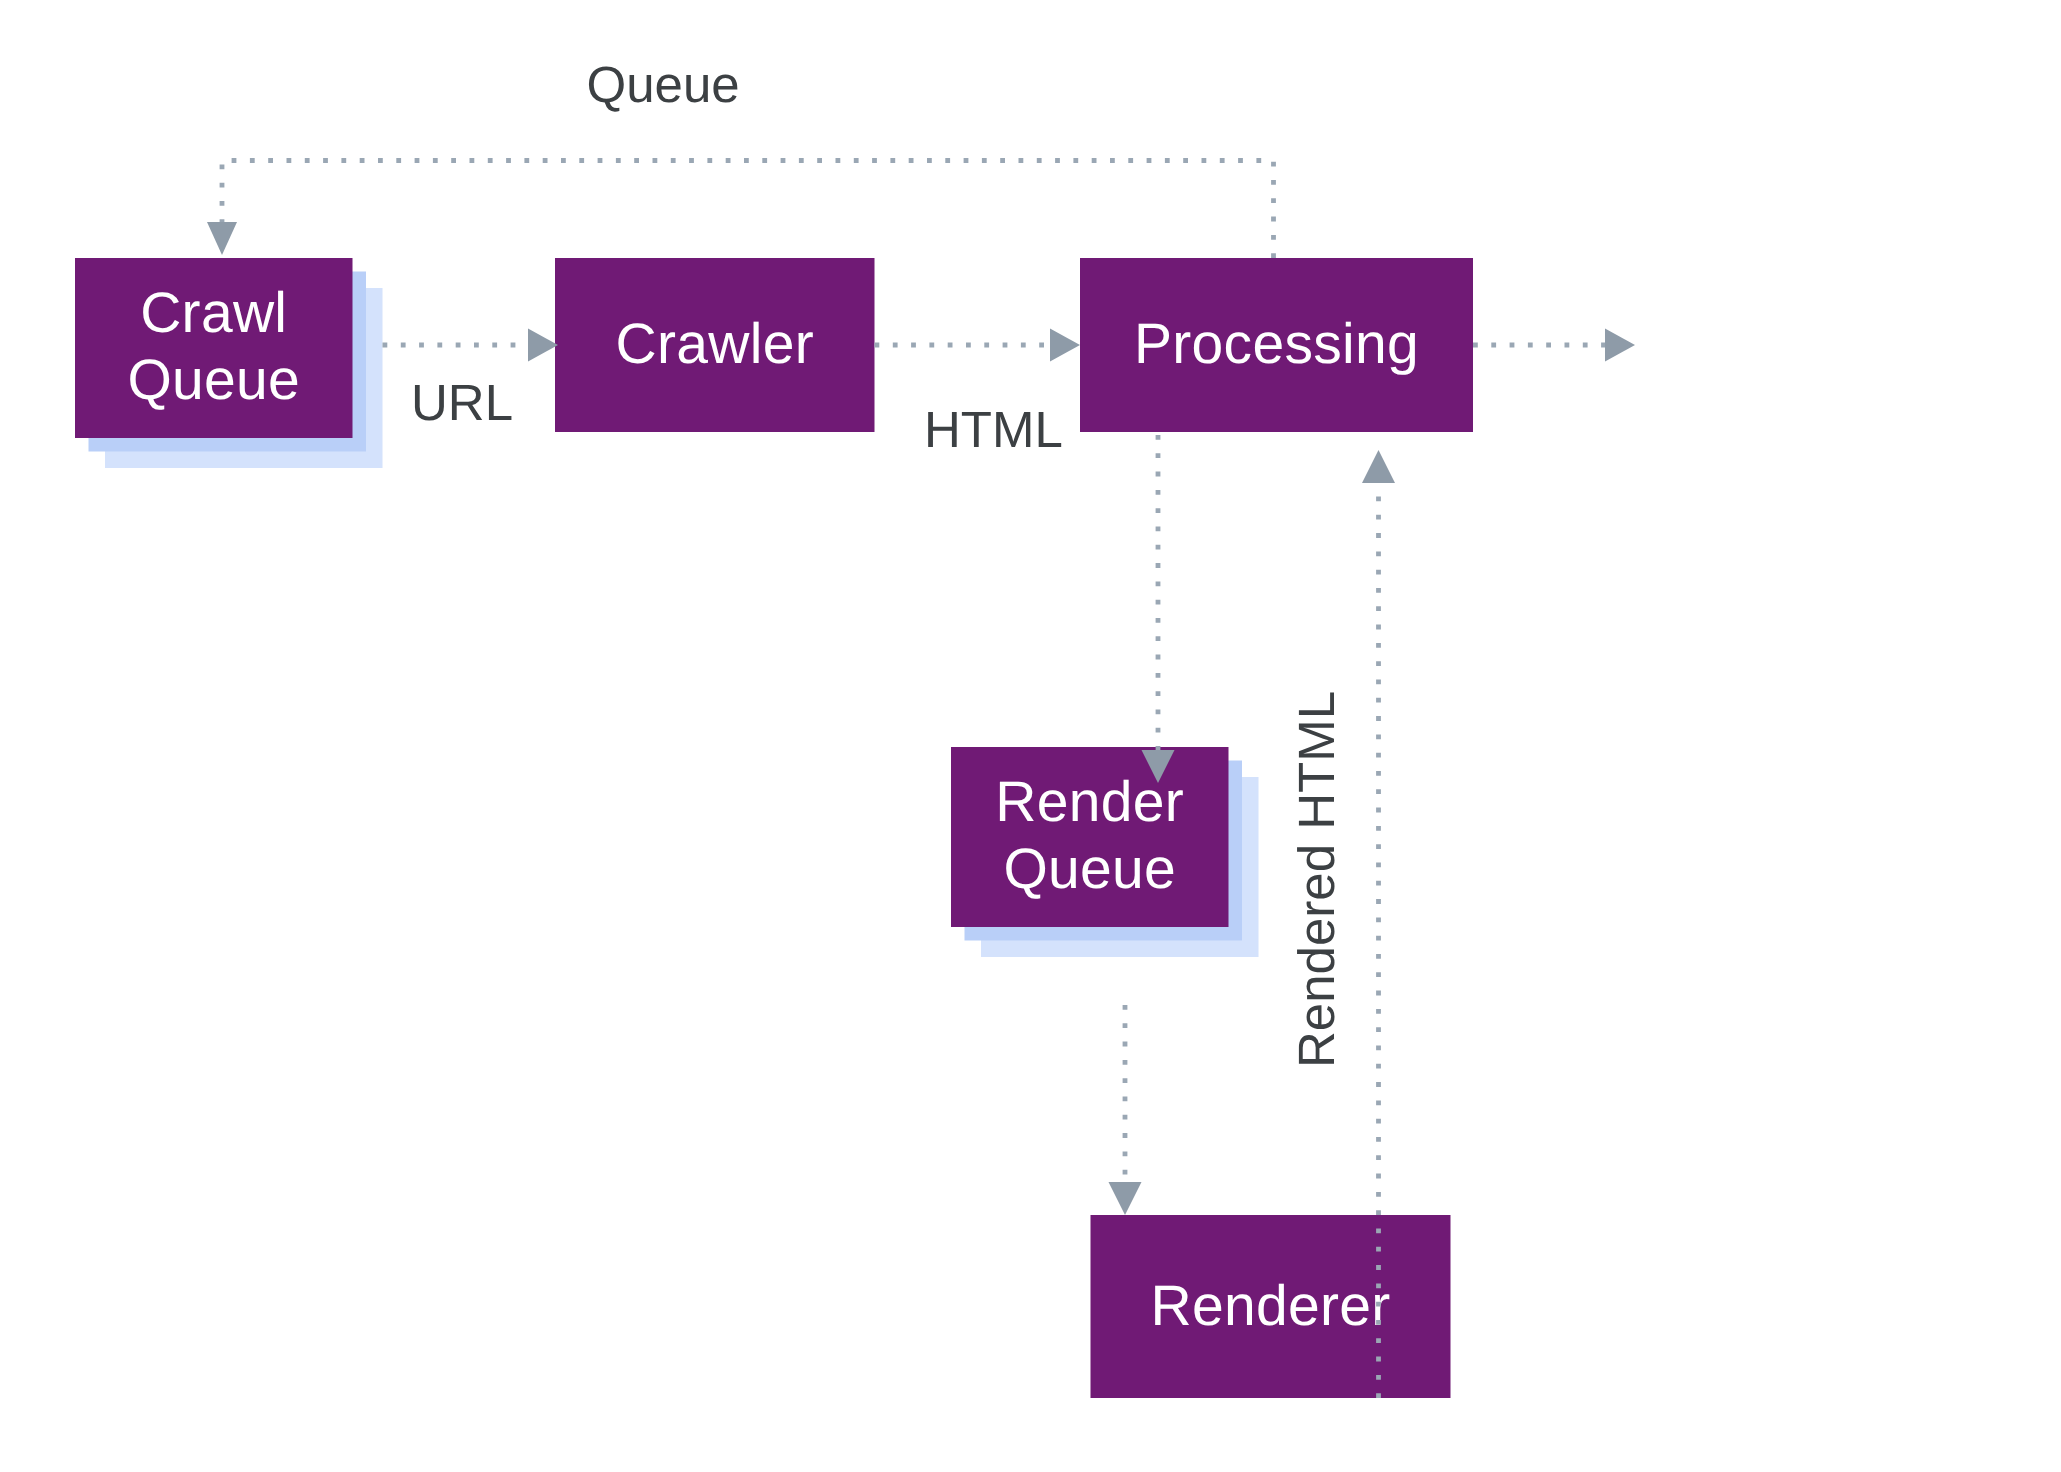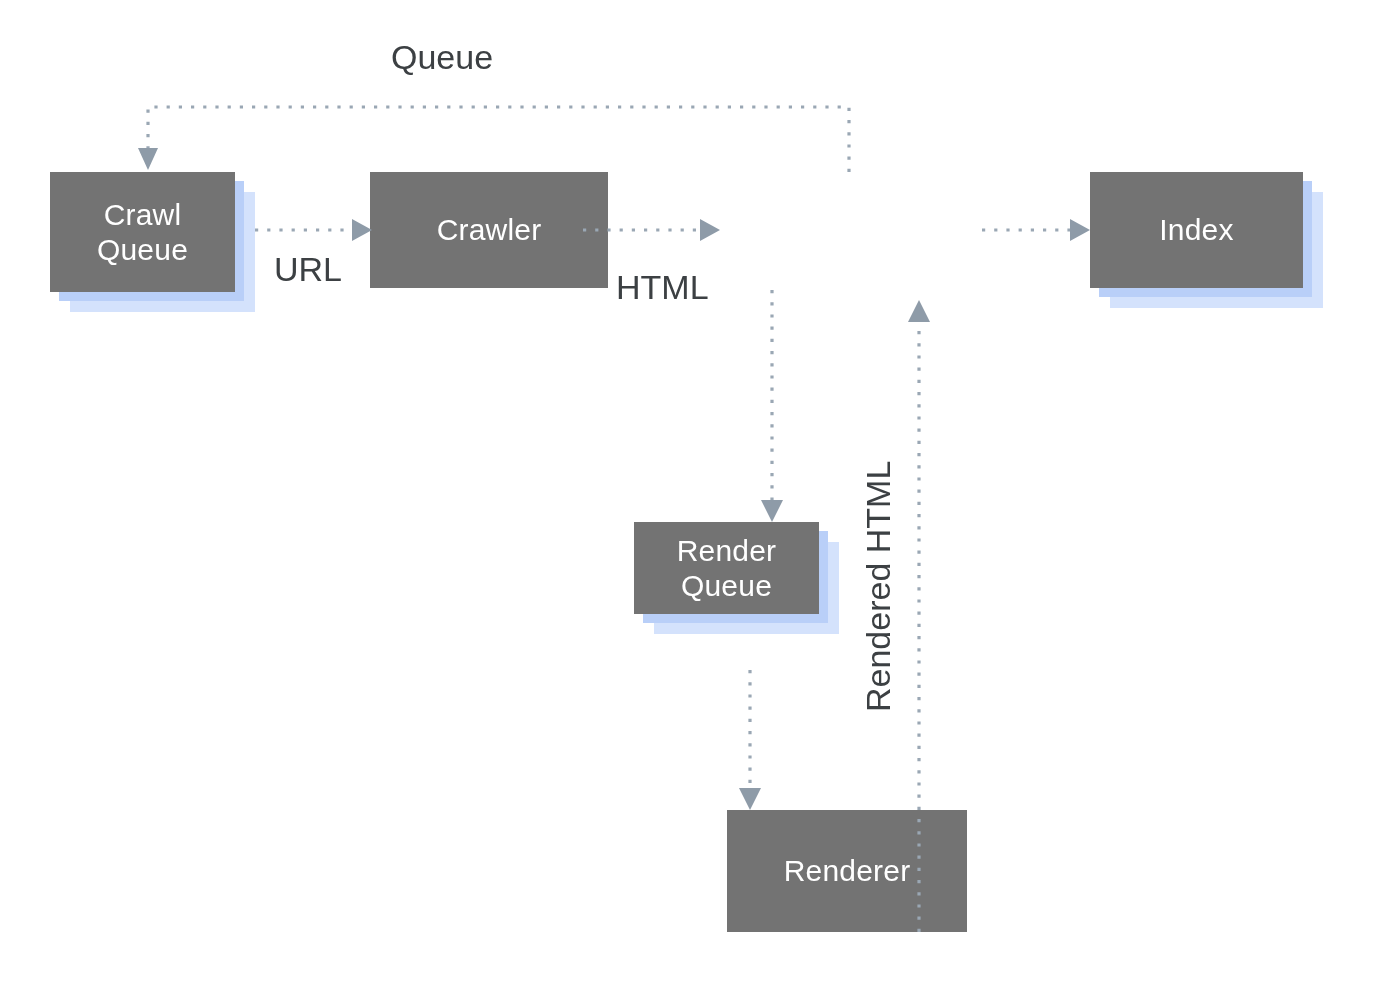--- a/index.html
+++ b/index.html
@@ -22,27 +22,27 @@
   .node {
     position: absolute;
     box-sizing: border-box;
   }
   .node .face {
     position: absolute;
     left: 0;
     top: 0;
     width: 100%;
     height: 100%;
-    background: #737373;
+    background: #701a75;
     display: flex;
     align-items: center;
     justify-content: center;
     text-align: center;
     color: #ffffff;
-    font-size: 30px;
+    font-size: 38px;
     line-height: 1.18;
     letter-spacing: 0.2px;
     font-weight: 400;
     z-index: 3;
   }
   .node .shadow1,
   .node .shadow2 {
     position: absolute;
     width: 100%;
     height: 100%;
@@ -127,36 +127,34 @@
     <div class="shadow2"></div>
     <div class="shadow1"></div>
     <div class="face">
       <span>
         <span>Crawl</span><br>
         <span>Queue</span>
       </span>
     </div>
   </div>
 
-  <div class="node" style="left:370px; top:172px; width:238px; height:116px;">
+  <div class="node" style="left:370px; top:172px; width:213px; height:116px;">
     <div class="face">
       <span>Crawler</span>
     </div>
   </div>
 
-
-  <div class="node stacked" style="left:1090px; top:172px; width:213px; height:116px;">
-    <div class="shadow2"></div>
-    <div class="shadow1"></div>
+  <div class="node" style="left:720px; top:172px; width:262px; height:116px;">
     <div class="face">
-      <span>Index</span>
+      <span>Processing</span>
     </div>
   </div>
 
-  <div class="node stacked" style="left:634px; top:522px; width:185px; height:92px;">
+
+  <div class="node stacked" style="left:634px; top:498px; width:185px; height:120px;">
     <div class="shadow2"></div>
     <div class="shadow1"></div>
     <div class="face">
       <span>
         <span>Render</span><br>
         <span>Queue</span>
       </span>
     </div>
   </div>
 

